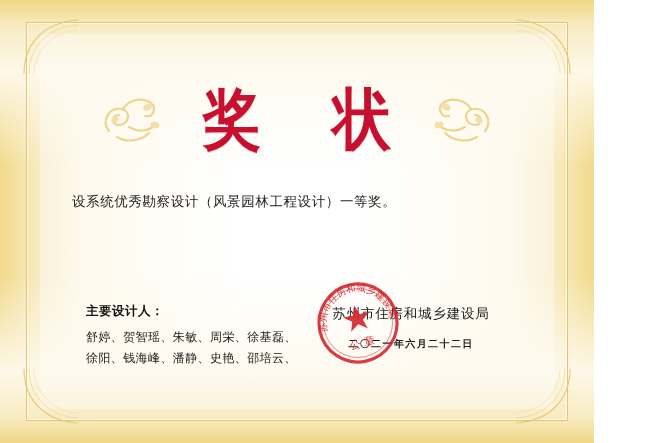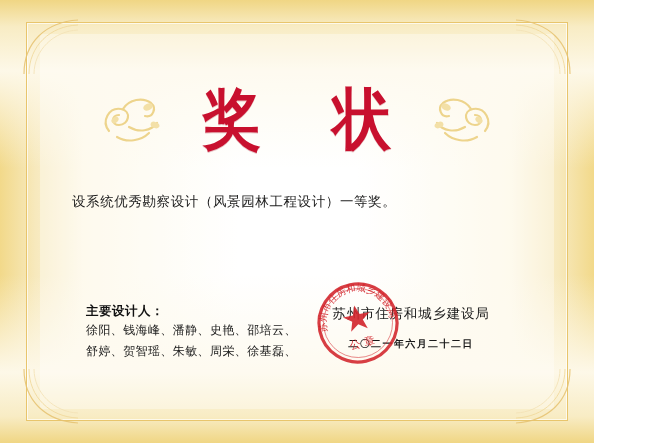--- a/index.html
+++ b/index.html
@@ -149,20 +149,21 @@
     position: absolute;
     left: 14px;
     top: 118px;
     width: 330px;
   }
   .designers-label {
     font-size: 12.5px;
     font-weight: bold;
     letter-spacing: 0.5px;
     color: #111;
+    margin-bottom: 7px;
   }
   .designers-line {
     font-size: 12px;
     line-height: 21px;
     letter-spacing: 0.4px;
     color: #1a1a1a;
   }
 
   
   .signature {
@@ -271,22 +272,22 @@
     </div>
   </div>
 
   <div class="body-area">
 
 
     <p class="para">设系统优秀勘察设计（风景园林工程设计）一等奖。</p>
 
     <div class="designers">
       <div class="designers-label">主要设计人：</div>
+      <div class="designers-line">舒婷、贺智瑶、朱敏、周栄、徐基磊、</div>
       <div class="designers-line">徐阳、钱海峰、潘静、史艳、邵培云、</div>
-      <div class="designers-line">舒婷、贺智瑶、朱敏、周栄、徐基磊、</div>
     </div>
 
     <div class="signature">
       <div class="sig-org">苏州市住房和城乡建设局</div>
       <div class="sig-date">二〇二一年六月二十二日</div>
     </div>
 
     <div class="seal">
       <svg viewBox="0 0 88 88" width="88" height="88" aria-hidden="true">
         <g transform="rotate(-12 44 44)">

